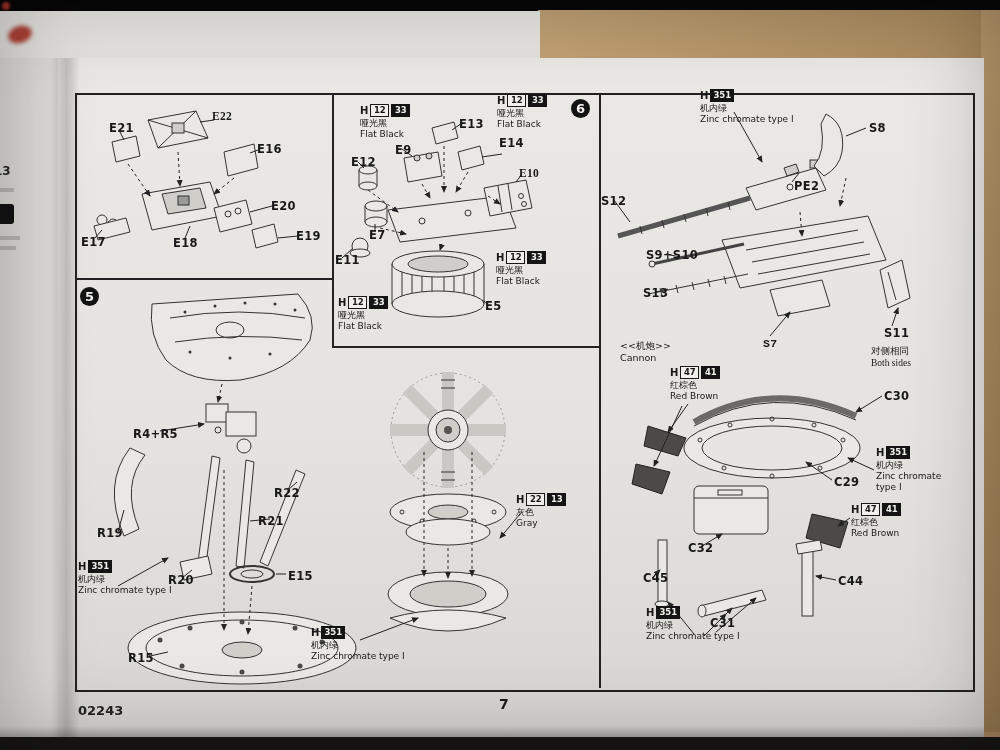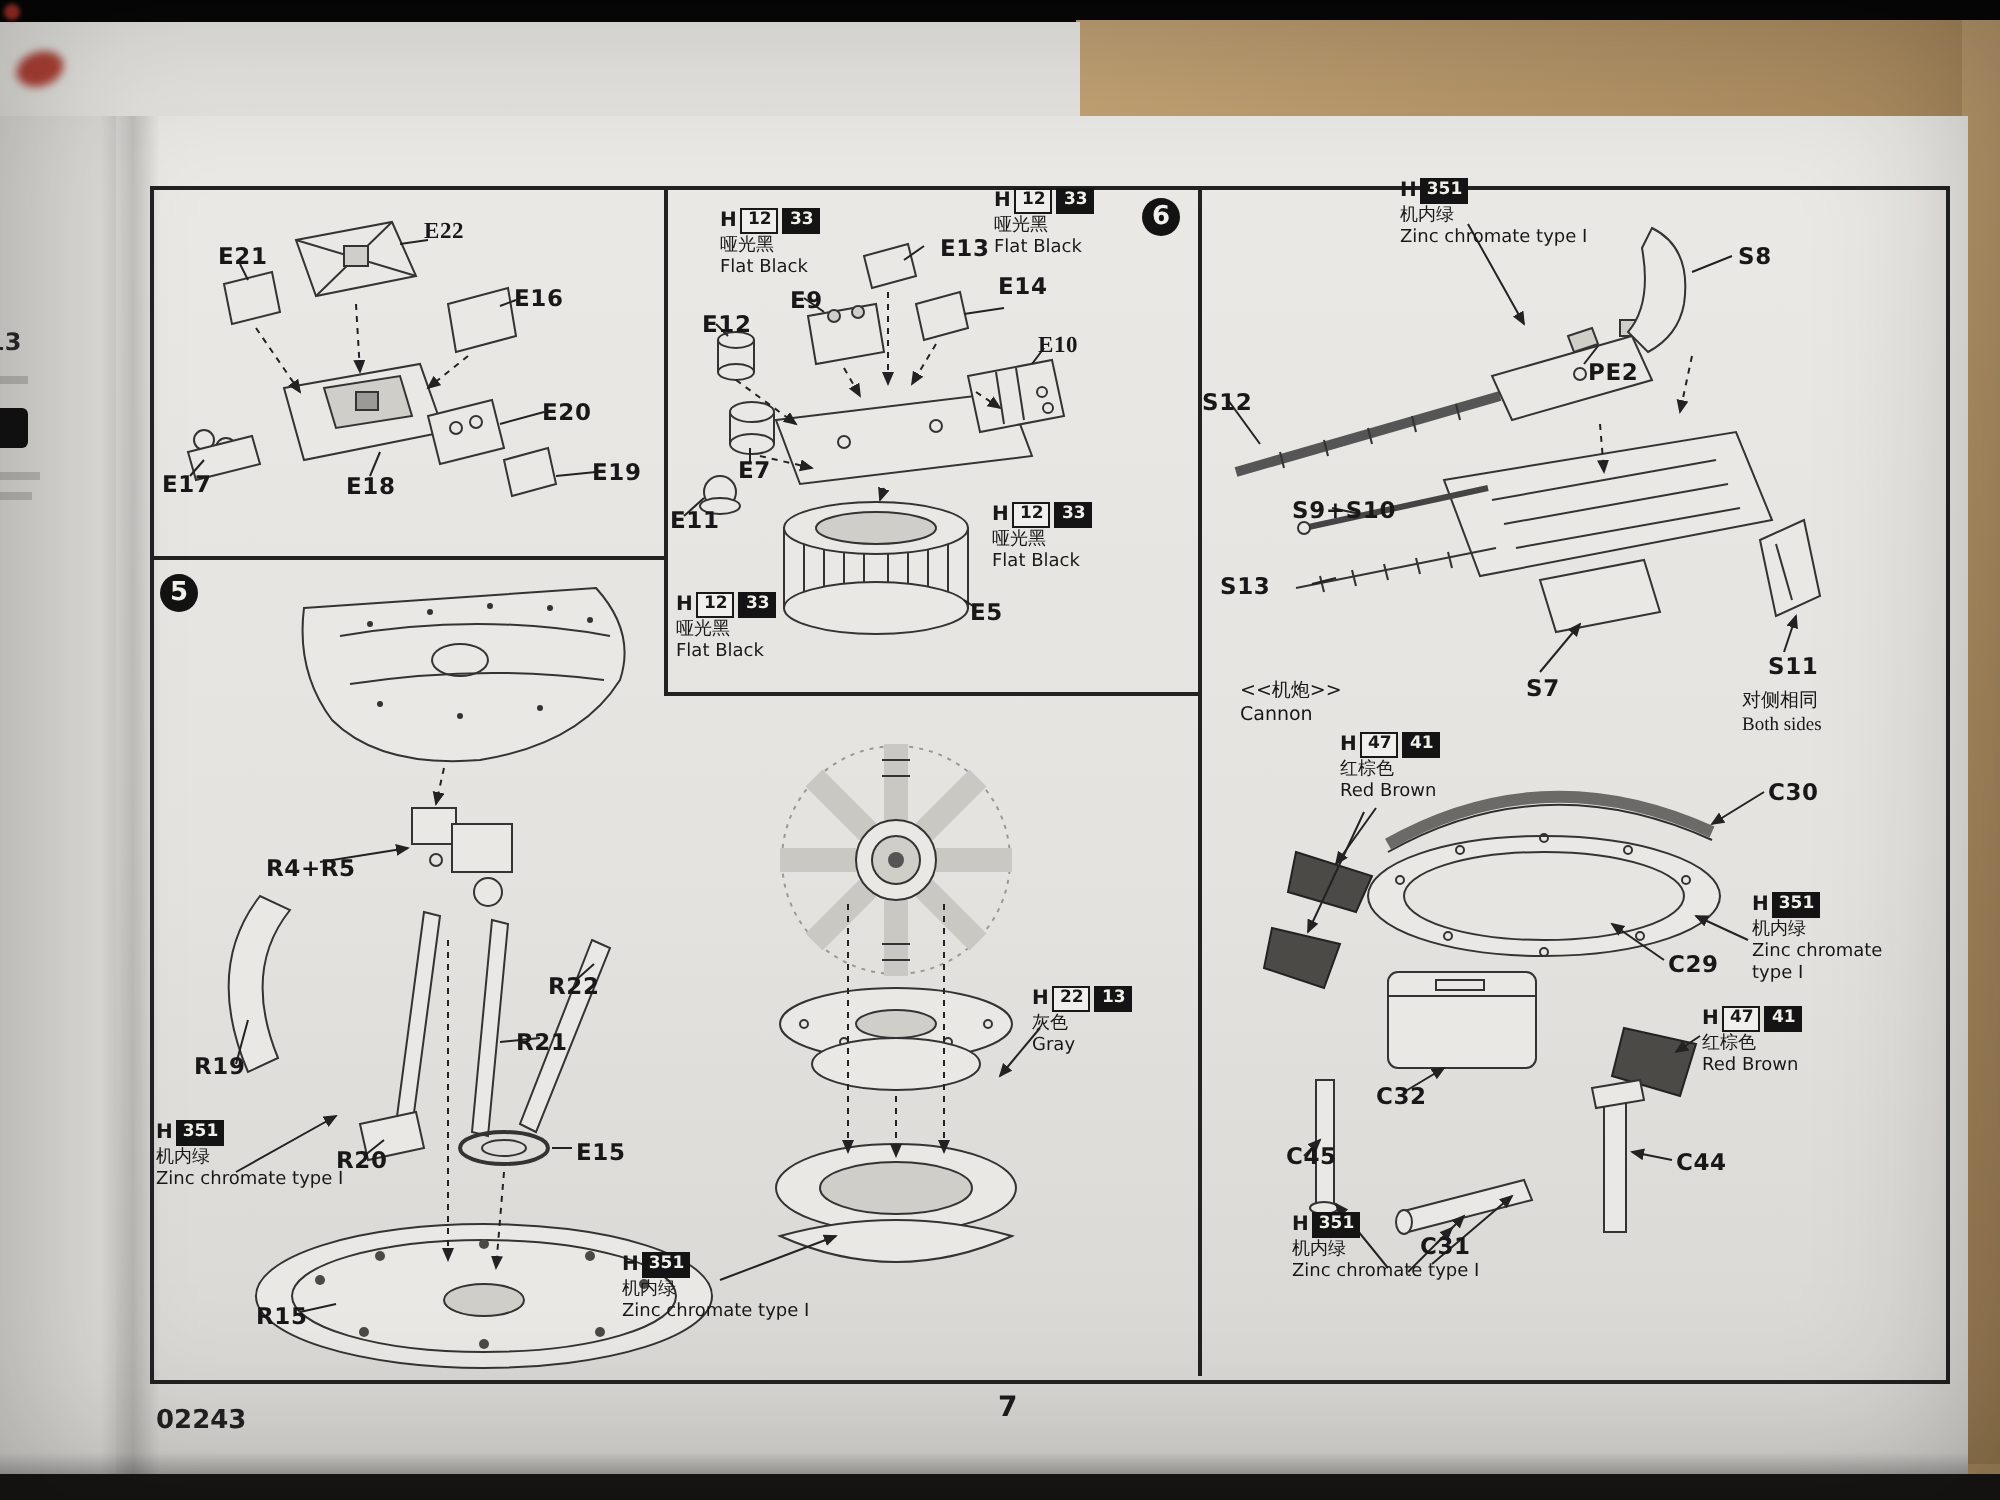--- a/index.html
+++ b/index.html
@@ -352,34 +352,34 @@
   <div class="abs step-badge" id="badge6">6</div>
 
   <div class="abs" id="labels">
       <div class="part-label" style="left: 109px; top: 121px;">E21</div>
       <div class="part-label" style="left: 212px; top: 110px; font-family: Liberation Serif, serif;">E22</div>
       <div class="part-label" style="left: 257px; top: 142px;">E16</div>
       <div class="part-label" style="left: 271px; top: 199px;">E20</div>
       <div class="part-label" style="left: 296px; top: 229px;">E19</div>
       <div class="part-label" style="left: 173px; top: 236px;">E18</div>
       <div class="part-label" style="left: 81px; top: 235px;">E17</div>
-      <div class="part-label" style="left: 470px; top: 117px;">E13</div>
+      <div class="part-label" style="left: 459px; top: 117px;">E13</div>
       <div class="part-label" style="left: 395px; top: 143px;">E9</div>
       <div class="part-label" style="left: 499px; top: 136px; text-align: right;">E14</div>
       <div class="part-label" style="left: 351px; top: 155px;">E12</div>
       <div class="part-label" style="left: 519px; top: 167px; font-family: Liberation Serif, serif;">E10</div>
       <div class="part-label" style="left: 369px; top: 228px;">E7</div>
       <div class="part-label" style="left: 335px; top: 253px;">E11</div>
       <div class="part-label" style="left: 485px; top: 299px;">E5</div>
       <div class="part-label" style="left: 869px; top: 121px;">S8</div>
       <div class="part-label" style="left: 794px; top: 179px;">PE2</div>
       <div class="part-label" style="left: 601px; top: 194px;">S12</div>
       <div class="part-label" style="left: 646px; top: 248px;">S9+S10</div>
-      <div class="part-label" style="left: 610px; top: 286px;">S13</div>
-      <div class="part-label" style="left: 763px; top: 337px;">S7</div>
+      <div class="part-label" style="left: 643px; top: 286px;">S13</div>
+      <div class="part-label" style="left: 763px; top: 337px; font-family: Liberation Mono, monospace;">S7</div>
       <div class="part-label" style="left: 884px; top: 326px;">S11</div>
       <div class="part-label" style="left: 884px; top: 389px;">C30</div>
       <div class="part-label" style="left: 834px; top: 475px;">C29</div>
       <div class="part-label" style="left: 688px; top: 541px;">C32</div>
       <div class="part-label" style="left: 643px; top: 571px;">C45</div>
       <div class="part-label" style="left: 838px; top: 574px;">C44</div>
       <div class="part-label" style="left: 710px; top: 616px;">C31</div>
       <div class="part-label" style="left: 133px; top: 427px;">R4+R5</div>
       <div class="part-label" style="left: 274px; top: 486px;">R22</div>
       <div class="part-label" style="left: 258px; top: 514px;">R21</div>

